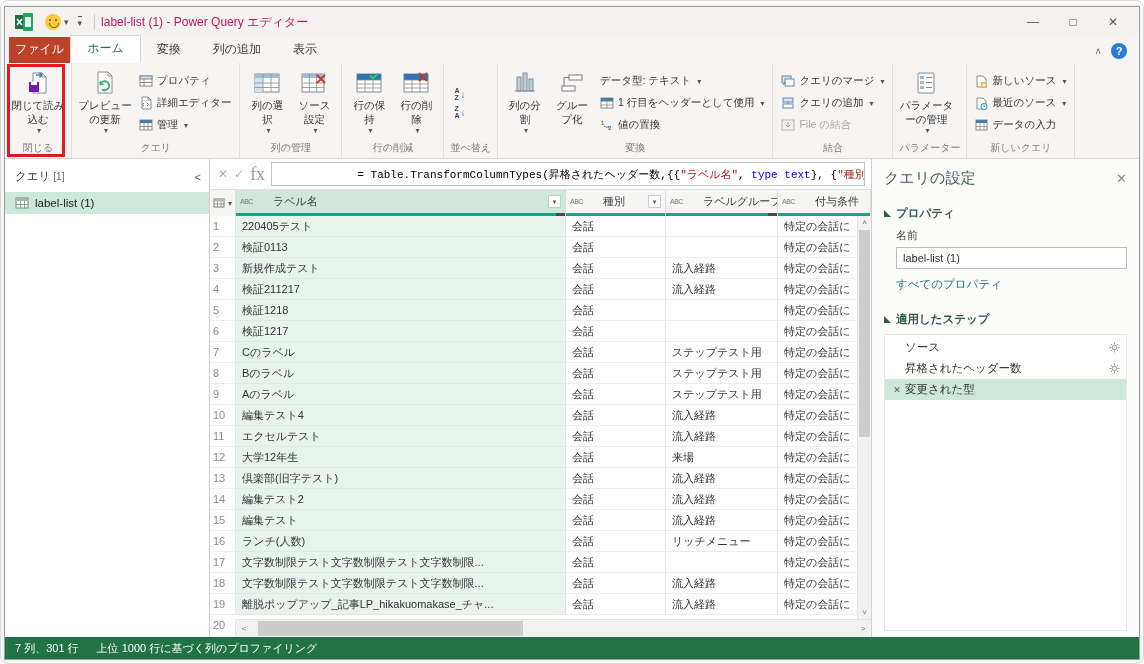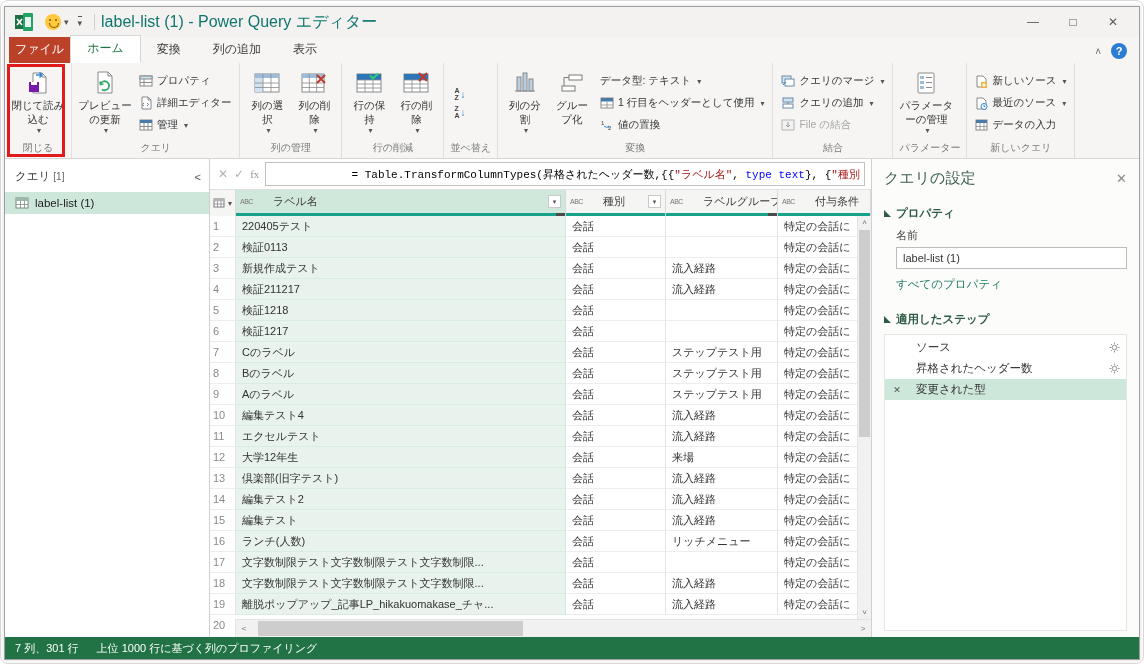--- a/index.html
+++ b/index.html
@@ -9,21 +9,21 @@
 
   
   .titlebar { height:30px; background:#f3f2f1; display:flex; align-items:center; padding:0 6px; flex:none; }
   .xl-icon { width:18px; height:18px; margin:0 4px; }
   .smiley { width:16px; height:16px; border-radius:50%; background:#ffc83d; position:relative; margin-left:8px; }
   .smiley:before { content:""; position:absolute; left:4px; top:5px; width:2px; height:2px; background:#7a5b00; border-radius:50%; box-shadow:6px 0 0 #7a5b00; }
   .smiley:after { content:""; position:absolute; left:4px; top:9px; width:8px; height:4px; border:1.5px solid #7a5b00; border-top:none; border-radius:0 0 8px 8px; }
   .tiny-dd { font-size:9px; color:#555; margin:0 3px; }
   .qat-dd { font-size:9px; color:#555; margin:0 6px; border-top:1px solid #555; padding-top:1px; }
   .tb-sep { width:1px; height:16px; background:#d0cecc; margin:0 6px; }
-  .tb-title { font-size:16px; color:#0f766e; }
+  .tb-title { font-size:12px; color:#be185d; }
   .win-controls { margin-left:auto; display:flex; align-items:center; }
   .win-btn { width:40px; text-align:center; font-size:12px; color:#5a5a5a; }
 
   
   .tabs { height:26px; background:#f6f5f4; display:flex; align-items:flex-end; padding:0 0 0 4px; flex:none; }
   .tab { font-size:12px; padding:4px 16px 5px; color:#3b3b3b; }
   .tab-file { background:#bc4129; color:#fff; padding:4px 6px 5px; }
   .tab-active { background:#fff; border:1px solid #d8d6d4; border-bottom:1px solid #fff; color:#217346; }
   .tabs-right { margin-left:auto; display:flex; align-items:center; gap:10px; padding:0 12px 4px 0; }
   .chev-up { font-size:10px; color:#666; }
@@ -54,21 +54,21 @@
   .left-pane { width:205px; flex:none; border-right:1px solid #d2d0ce; display:flex; flex-direction:column; padding-top:10px; }
   .lp-header { display:flex; align-items:center; font-size:11.5px; color:#333; padding:0 8px 8px 10px; }
   .lp-count { margin-left:3px; color:#666; font-size:10px; }
   .lp-collapse { margin-left:auto; color:#555; font-size:11px; }
   .lp-item { height:22px; display:flex; align-items:center; gap:6px; background:#cde7da; padding:0 8px 0 10px; font-size:11.5px; color:#222; }
 
   
   .center { flex:1; min-width:0; display:flex; flex-direction:column; }
   .formula-row { height:30px; flex:none; display:flex; align-items:center; padding:3px 6px 3px 8px; gap:6px; }
   .f-btn { color:#b0b0b0; font-size:12px; }
-  .f-fx { color:#9a9a9a; font-family:"Liberation Serif",serif; font-size:11px; }
+  .f-fx { color:#9a9a9a; font-family:"Liberation Serif",serif; font-size:18px; }
   .f-box { flex:1; height:24px; border:1px solid #c3c1bf; background:#fff; display:flex; align-items:center; padding:0 6px; overflow:hidden; }
   .f-text { font-family:"Liberation Mono","DejaVu Sans Mono",monospace; font-size:11px; white-space:pre; color:#000; }
   .seg-string { color:#a31515; }
   .seg-keyword { color:#0000ff; }
   .f-expand { margin-left:auto; color:#555; font-size:9px; padding-left:6px; flex:none; }
 
   
   .grid { flex:1; min-height:0; position:relative; display:flex; flex-direction:column; overflow:hidden; border-top:1px solid #e0e0e0; }
   .thead { display:flex; height:26px; flex:none; }
   .th { display:flex; flex-direction:column; border-right:1px solid #d9d9d9; background:#f5f5f4; }
@@ -105,21 +105,21 @@
   .right-pane { width:268px; flex:none; border-left:1px solid #d2d0ce; background:#fcfcfb; display:flex; flex-direction:column; padding:10px 12px 0; }
   .rp-titlerow { display:flex; align-items:center; margin-bottom:12px; }
   .rp-title { font-size:15px; color:#3b5e51; }
   .rp-close { margin-left:auto; color:#8a8a8a; font-size:13px; }
   .rp-section { display:flex; align-items:center; gap:5px; font-size:11.5px; font-weight:bold; color:#2e5b45; margin:6px 0 7px; }
   .tri { width:0; height:0; border-left:7px solid #2e5b45; border-top:7px solid transparent; }
   .rp-namelabel { font-size:11px; color:#444; margin:0 0 4px 12px; }
   .rp-input { height:22px; margin-left:12px; border:1px solid #bfbdbb; background:#fff; font-size:11px; color:#333; display:flex; align-items:center; padding:0 6px; }
   .rp-link { font-size:11.5px; color:#1f7a5e; margin:8px 0 14px 12px; }
   .steps-box { flex:1; border:1px solid #e5e5e4; background:#fff; margin-bottom:6px; display:flex; flex-direction:column; padding-top:2px; }
-  .step { height:21px; display:flex; align-items:center; font-size:11.5px; color:#333; padding:0 6px 0 4px;gap:11px; }
+  .step { height:21px; display:flex; align-items:center; font-size:11.5px; color:#333; padding:0 6px 0 4px; }
   .step .lead { width:16px; flex:none; display:flex; align-items:center; justify-content:center; }
   .step .gear { margin-left:auto; }
   .step.sel { background:#cde7da; }
 
   
   .statusbar { height:22px; flex:none; background:#217346; color:#fff; display:flex; align-items:center; font-size:11px; padding:0 10px; }
   .sb-left { display:flex; gap:18px; }
   .sb-right { margin-left:auto; }
 
   svg { display:block; }
@@ -244,21 +244,21 @@
         </div>
         <div class="btn-big narrow">
           <span class="bigicon">
             <svg width="26" height="22" viewBox="0 0 26 22">
                 <rect x="1" y="2" width="22" height="18" fill="#fff" stroke="#8a8a8a"></rect>
                 <rect x="1" y="2" width="22" height="4" fill="#9cbcd8"></rect>
                 <path d="M8.3 2 v18 M15.6 2 v18 M1 11 h22 M1 15.5 h22" stroke="#8a8a8a" stroke-width="0.8"></path>
                 <path d="M16 3 l8 8 M24 3 l-8 8" stroke="#c0392b" stroke-width="2"></path>
               </svg>
           </span>
-          <span>列の削除</span>
+          <span>ソース設定</span>
             <span class="dd">▾</span>
         </div>
       </div>
       <div class="rlabel">列の管理</div>
     </div>
 
     <div class="rgroup">
       <div class="rbody">
         <div class="btn-big narrow">
           <span class="bigicon">

